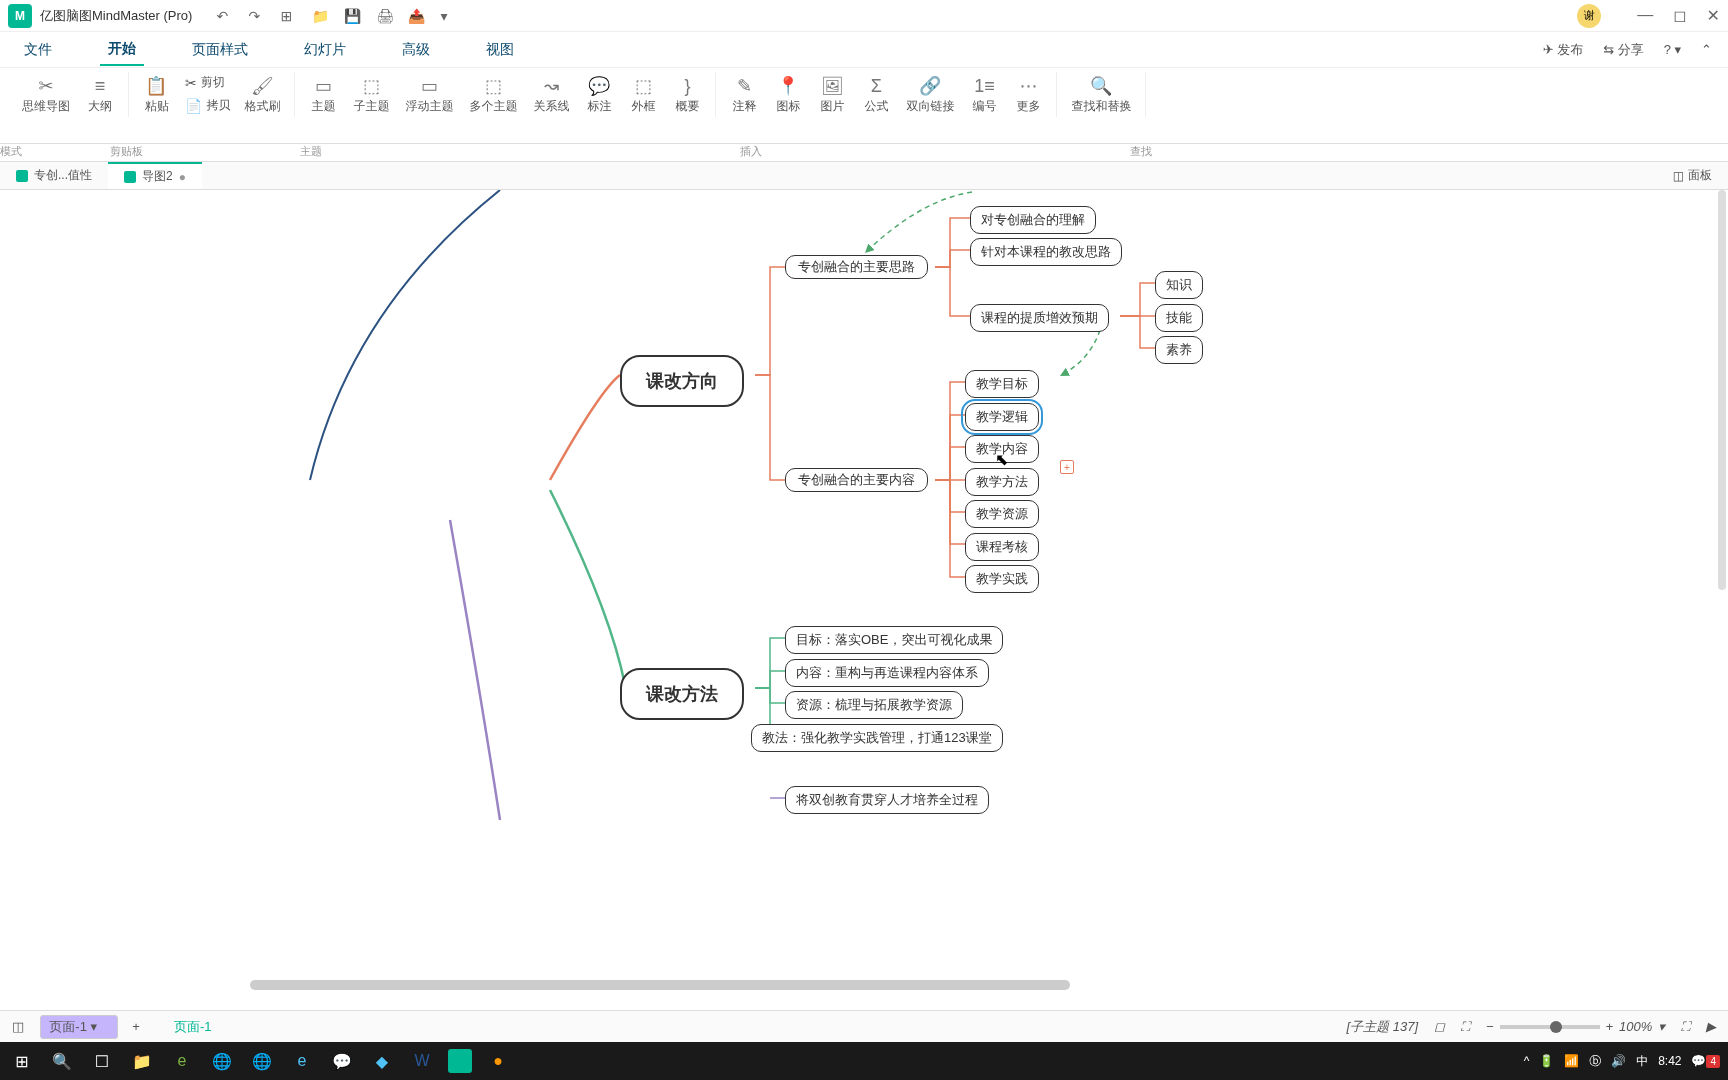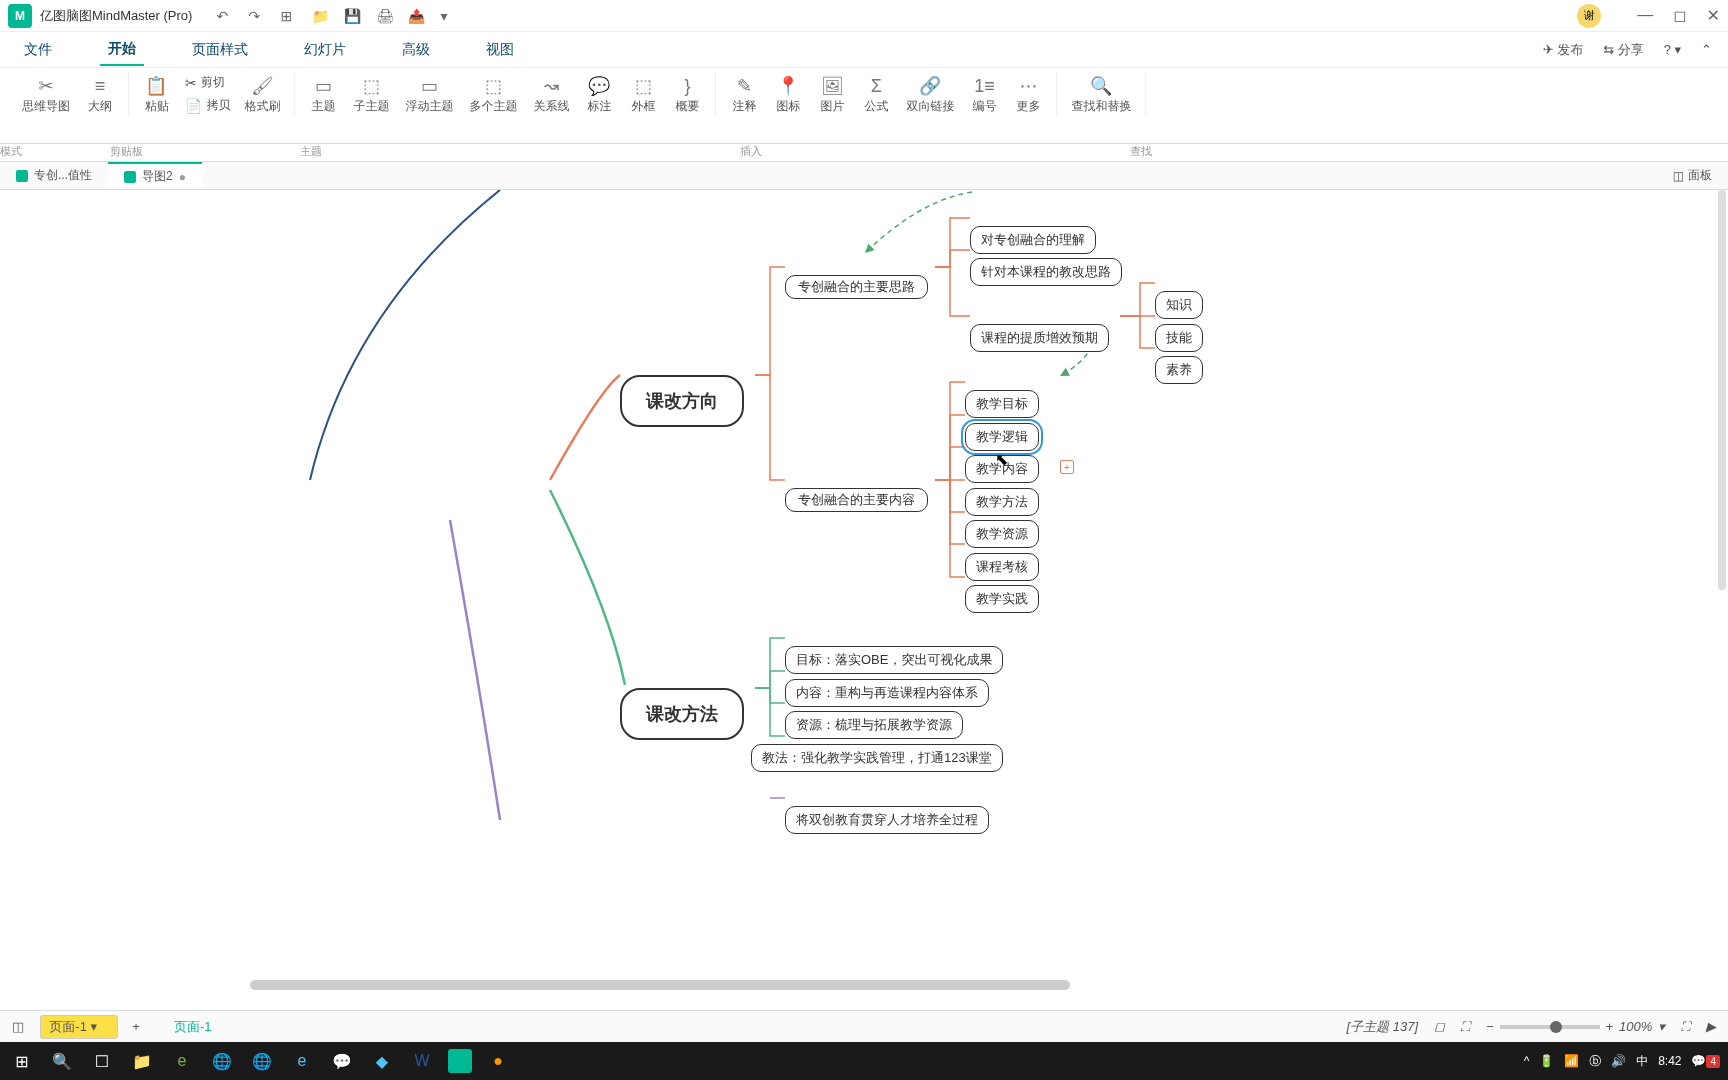--- a/index.html
+++ b/index.html
@@ -36,21 +36,21 @@
 
 
 .doc-tabs { height: 28px; display: flex; background: #fafafa; border-bottom: 1px solid #ddd; }
 .doc-tab { display: flex; align-items: center; gap: 6px; padding: 0 16px; height: 100%; font-size: 12px; color: #555; cursor: pointer; }
 .doc-tab.active { background: #fff; border-top: 2px solid #00b894; }
 .tab-icon { width: 12px; height: 12px; background: #00b894; border-radius: 2px; }
 .panel-btn { margin-left: auto; margin-right: 16px; font-size: 12px; color: #555; display: flex; align-items: center; gap: 4px; }
 
 
 .canvas { position: relative; height: 800px; background: #fff; overflow: hidden; }
-.node { position: absolute; border-radius: 20px; padding: 6px 16px; font-size: 14px; background: #fff; white-space: nowrap; margin-top: 20px; }
+.node { position: absolute; border-radius: 20px; padding: 6px 16px; font-size: 14px; background: #fff; white-space: nowrap; }
 .node.root { border: 3px solid #2c3e50; font-size: 22px; font-weight: bold; padding: 18px 28px; border-radius: 40px; }
 .node.main { border: 2px solid; font-size: 18px; font-weight: bold; padding: 12px 24px; }
 .node.sub { border: 1.5px solid; font-size: 13px; padding: 2px 12px; border-radius: 10px; }
 .node.leaf { border: 1.5px solid; font-size: 13px; padding: 4px 10px; border-radius: 10px; }
 .node.selected { outline: 2px solid #3498db; outline-offset: 2px; }
 .red { border-color: #e67e5e; color: #333; }
 .green { border-color: #52b788; color: #333; }
 .purple { border-color: #9b84c4; color: #333; }
 
 svg.connectors { position: absolute; top: 0; left: 0; width: 100%; height: 100%; pointer-events: none; }
@@ -59,21 +59,21 @@
 
 .cursor { position: absolute; font-size: 16px; color: #000; }
 
 
 .hscroll { position: absolute; bottom: 0; left: 250px; width: 820px; height: 10px; background: #ccc; border-radius: 5px; }
 .vscroll { position: absolute; right: 2px; top: 0; width: 8px; height: 400px; background: #ddd; border-radius: 4px; }
 
 
 .statusbar { position: absolute; bottom: 38px; left: 0; right: 0; height: 32px; display: flex; align-items: center; padding: 0 12px; border-top: 1px solid #ddd; background: #fafafa; font-size: 13px; color: #555; }
 .page-sel { display: flex; align-items: center; gap: 8px; }
-.page-dropdown { border: 1px solid #ccc; padding: 2px 20px 2px 8px; border-radius: 3px; background: #fde047; }
+.page-dropdown { border: 1px solid #ccc; padding: 2px 20px 2px 8px; border-radius: 3px; background: #c4b5fd; }
 .page-add { width: 20px; height: 20px; display: flex; align-items: center; justify-content: center; cursor: pointer; }
 .page-tab { color: #00b894; margin-left: 20px; }
 .status-right { margin-left: auto; display: flex; align-items: center; gap: 16px; font-style: italic; }
 .zoom-ctrl { display: flex; align-items: center; gap: 6px; }
 .zoom-slider { width: 100px; height: 4px; background: #ccc; position: relative; }
 .zoom-thumb { position: absolute; left: 50%; top: -4px; width: 12px; height: 12px; background: #666; border-radius: 50%; }
 
 
 .taskbar { position: absolute; bottom: 0; left: 0; right: 0; height: 38px; background: #1a1a1a; display: flex; align-items: center; padding: 0 8px; gap: 12px; }
 .task-icon { width: 28px; height: 28px; display: flex; align-items: center; justify-content: center; color: #fff; font-size: 16px; cursor: pointer; }

